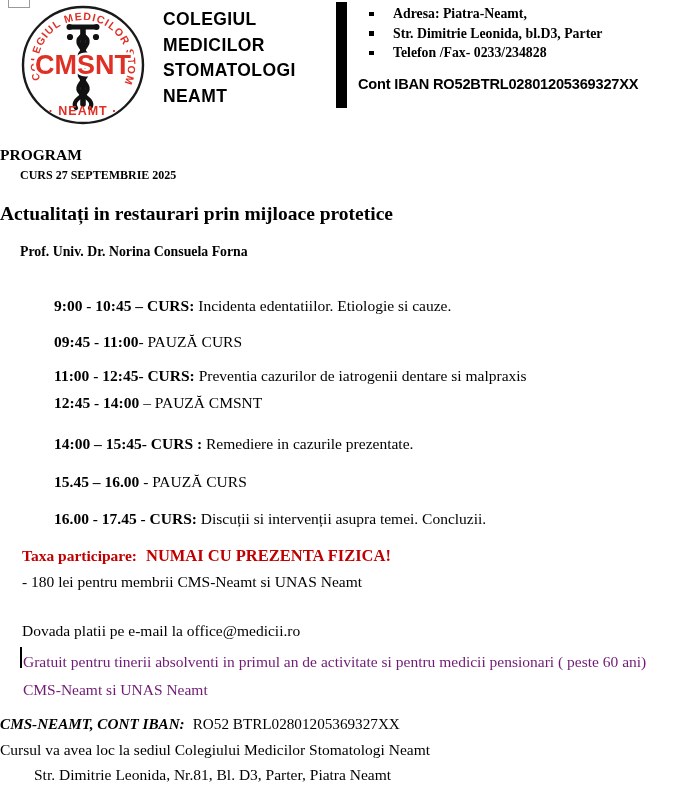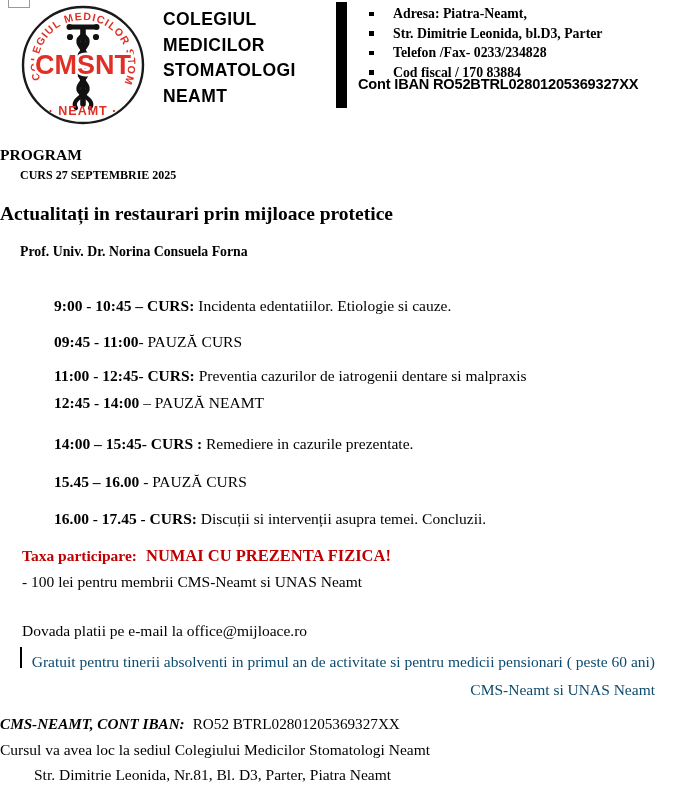--- a/index.html
+++ b/index.html
@@ -51,23 +51,22 @@
 
   
   .taxa{left:22px;top:546px;color:#c00000;font-weight:bold;}
   .taxa .lbl{font-size:15.5px;}
   .taxa .val{font-size:16.5px;margin-left:9px;}
   .fee{left:22px;font-size:15.5px;}
   .dovada{left:22px;top:622px;font-size:15.5px;}
   .caret{left:20px;top:647px;width:2px;height:21px;background:#000;}
   .gratuit{
     left:23px;top:648px;width:632px;
-    font-size:15.5px;line-height:27.5px;color:#0c4a6e;
+    font-size:15.5px;line-height:27.5px;color:#701a75;
     white-space:normal;
-    text-align:right;
   }
 
   
   .f-iban{top:715px;font-size:15.2px;}
   .f-iban .lbl{font-style:italic;font-weight:600;}
   .f-iban .val{margin-left:8px;}
   .f-venue1{top:741px;font-size:15.5px;}
   .f-venue2{top:766px;font-size:15.5px;padding-left:34px;}
 </style>
 </head>
@@ -106,56 +105,55 @@
     <div>STOMATOLOGI</div>
     <div>NEAMT</div>
   </div>
 
   <div class="abs black-bar"></div>
 
   <div class="abs contact">
     <div class="c-item">Adresa: Piatra-Neamt,</div>
     <div class="c-item">Str. Dimitrie Leonida, bl.D3, Parter</div>
     <div class="c-item">Telefon /Fax- 0233/234828</div>
-    <div class="c-item">Cod  fiscal / 170 83884</div>
   </div>
   <div class="abs head-iban">Cont IBAN RO52BTRL02801205369327XX</div>
 
   <div class="abs centered h-program">PROGRAM</div>
   <div class="abs centered h-curs">CURS 27 SEPTEMBRIE  2025</div>
   <div class="abs centered h-title">Actualitați in restaurari prin mijloace protetice</div>
   <div class="abs centered h-lect">Prof. Univ. Dr. Norina Consuela Forna</div>
 
   <div class="abs sched" style="top:297px">
     <span class="t">9:00 - 10:45 – CURS:</span><span> Incidenta edentatiilor. Etiologie si cauze.</span>
   </div>
   <div class="abs sched" style="top:333px">
     <span class="t">09:45 - 11:00</span><span>- PAUZĂ CURS</span>
   </div>
   <div class="abs sched" style="top:367px">
     <span class="t">11:00 - 12:45- CURS:</span><span> Preventia cazurilor de iatrogenii dentare si malpraxis</span>
   </div>
   <div class="abs sched" style="top:394px">
-    <span class="t">12:45 - 14:00</span><span> – PAUZĂ NEAMT</span>
+    <span class="t">12:45 - 14:00</span><span> – PAUZĂ CMSNT</span>
   </div>
   <div class="abs sched" style="top:435px">
     <span class="t">14:00 – 15:45- CURS :</span><span> Remediere in cazurile prezentate.</span>
   </div>
   <div class="abs sched" style="top:473px">
     <span class="t">15.45 – 16.00</span><span> - PAUZĂ CURS</span>
   </div>
   <div class="abs sched" style="top:510px">
     <span class="t">16.00 - 17.45 - CURS:</span><span> Discuții si intervenții asupra temei. Concluzii.</span>
   </div>
 
   <div class="abs taxa">
     <span class="lbl">Taxa participare:</span><span class="val">NUMAI CU PREZENTA FIZICA!</span>
   </div>
-  <div class="abs fee" style="top:573px">-  100 lei pentru membrii CMS-Neamt si UNAS Neamt</div>
-  <div class="abs dovada">Dovada platii pe e-mail la office@mijloace.ro</div>
+  <div class="abs fee" style="top:573px">-  180 lei pentru membrii CMS-Neamt si UNAS Neamt</div>
+  <div class="abs dovada">Dovada platii pe e-mail la office@medicii.ro</div>
 
   <div class="abs caret"></div>
   <div class="abs gratuit">Gratuit pentru tinerii absolventi in primul an de activitate si pentru medicii pensionari ( peste 60 ani) CMS-Neamt si UNAS Neamt</div>
 
   <div class="abs centered f-iban" style="right:0">
     <span class="lbl">CMS-NEAMT, CONT IBAN:</span><span class="val">RO52 BTRL02801205369327XX</span>
   </div>
   <div class="abs centered f-venue1" style="right:0">Cursul va avea loc la sediul Colegiului Medicilor Stomatologi Neamt</div>
   <div class="abs centered f-venue2" style="right:0">Str. Dimitrie Leonida, Nr.81, Bl. D3, Parter, Piatra Neamt</div>
 

